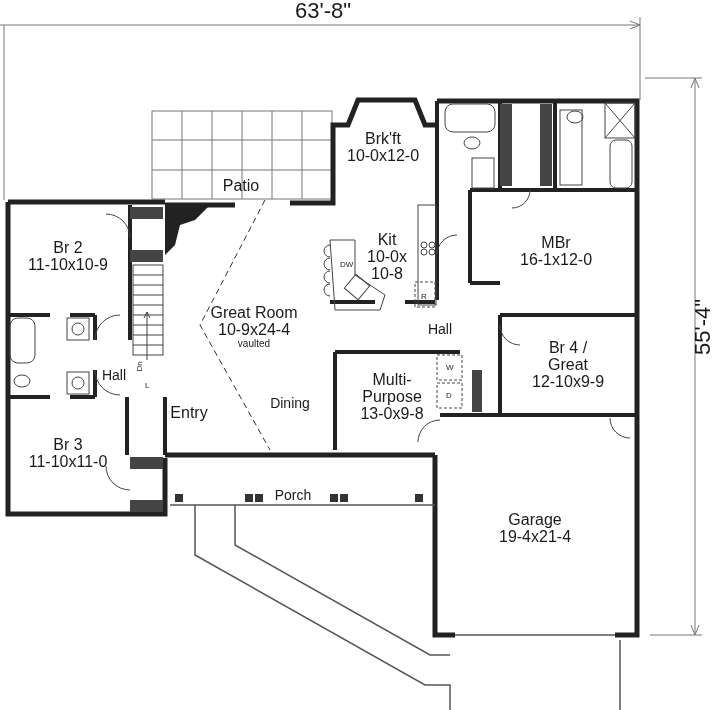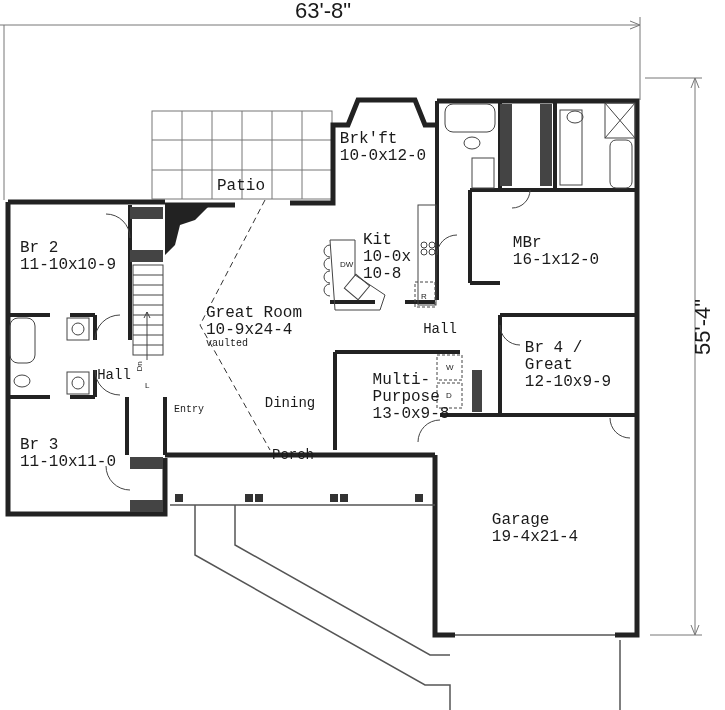--- a/index.html
+++ b/index.html
@@ -1,18 +1,18 @@
 <!DOCTYPE html>
 <html><head>
 <meta charset="utf-8">
 <style>
   html, body { margin:0; padding:0; background:#ffffff; }
   body { width:725px; height:710px; position:relative; overflow:hidden; font-family:"Liberation Sans", sans-serif; color:#1a1a1a; }
   svg { position:absolute; left:0; top:0; }
-  .lbl { position:absolute; line-height:1.05; white-space:nowrap; transform:translateX(-50%);font-family:Liberation Mono, monospace; }
+  .lbl { position:absolute; text-align:center; line-height:1.05; white-space:nowrap; transform:translateX(-50%); }
   .rn { font-size:16px; }
   .rd { font-size:16px; }
   .sm { font-size:10px; }
   .dim { position:absolute; font-size:22px; }
   .app { position:absolute; font-size:8px; }
 </style>
 </head>
 <body>
 
 <svg width="725" height="710" viewBox="0 0 725 710">
@@ -201,35 +201,35 @@
 
 <div class="lbl" style="left:254px;top:305px;">
   <div class="rn">Great Room</div>
   <div class="rd">10-9x24-4</div>
   <div class="sm">vaulted</div>
 </div>
 
 <div class="lbl rn" style="left:290px;top:396px;font-size:14px;">Dining</div>
 <div class="lbl rn" style="left:114px;top:368px;font-size:14px;">Hall</div>
 <div class="lbl rn" style="left:440px;top:322px;font-size:14px;">Hall</div>
-<div class="lbl rn" style="left:189px;top:405px;font-size:10px;">Entry</div>
+<div class="lbl rn" style="left:189px;top:405px;font-size:16px;">Entry</div>
 
 <div class="lbl" style="left:568px;top:340px;">
   <div class="rn">Br 4 /</div>
   <div class="rn">Great</div>
   <div class="rd">12-10x9-9</div>
 </div>
 
-<div class="lbl" style="left:411px;top:372px;">
+<div class="lbl" style="left:392px;top:372px;">
   <div class="rn">Multi-</div>
   <div class="rn">Purpose</div>
   <div class="rd">13-0x9-8</div>
 </div>
 
-<div class="lbl rn" style="left:293px;top:448px;font-size:14px;">Porch</div>
+<div class="lbl rn" style="left:293px;top:488px;font-size:14px;">Porch</div>
 
 <div class="lbl" style="left:535px;top:512px;">
   <div class="rn">Garage</div>
   <div class="rd">19-4x21-4</div>
 </div>
 
 <div class="app" style="left:340px;top:260px;">DW</div>
 <div class="app" style="left:421px;top:292px;">R</div>
 <div class="app" style="left:446px;top:363px;">W</div>
 <div class="app" style="left:446px;top:391px;">D</div>

